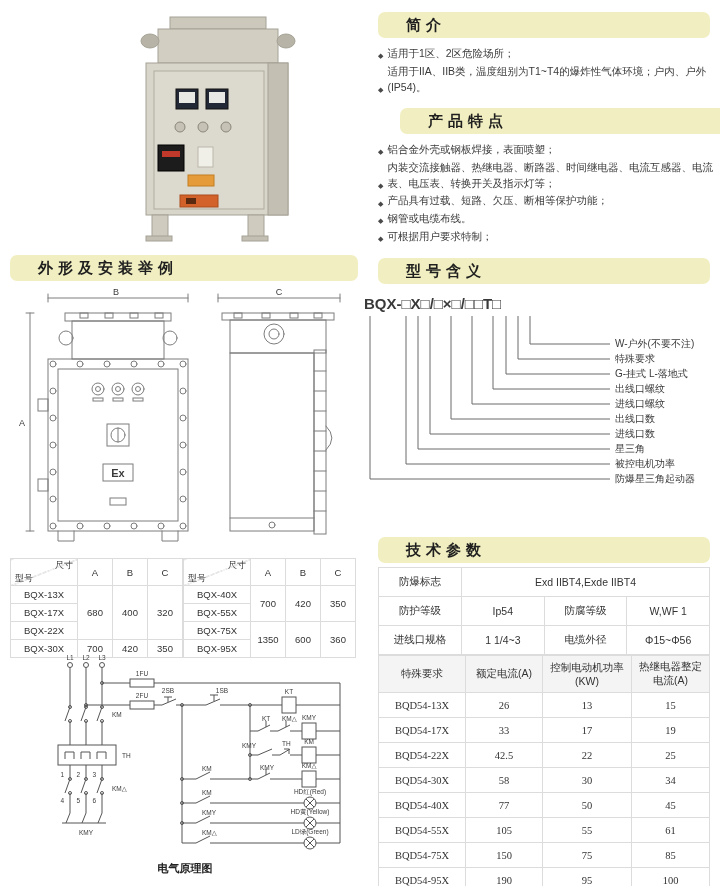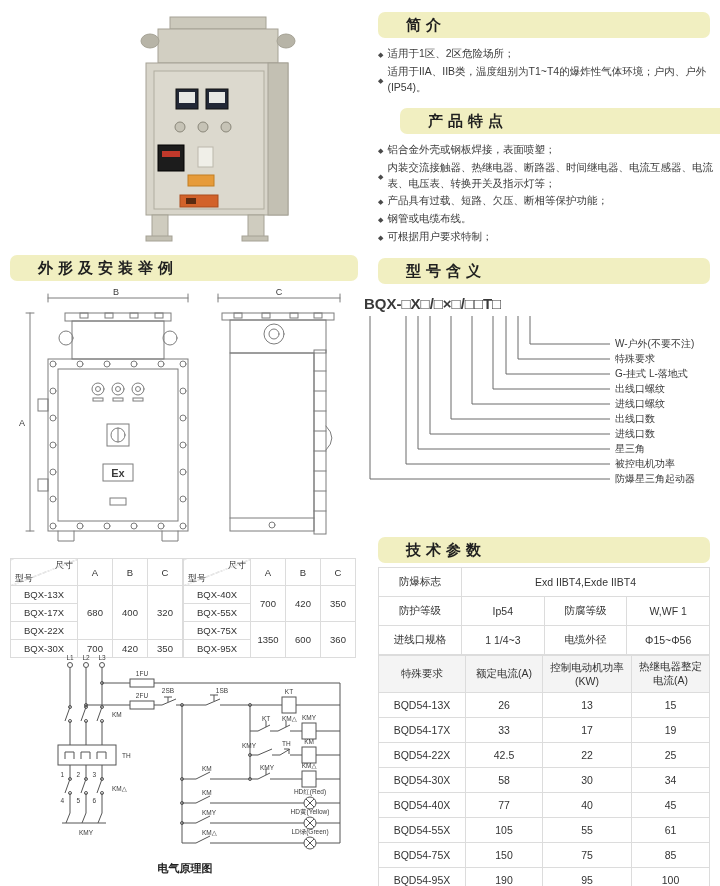--- a/index.html
+++ b/index.html
@@ -4,32 +4,32 @@
 <style>
   html,body { margin:0; padding:0; background:#fff; }
   .page { position:relative; width:720px; height:886px; background:#ffffff;
           font-family:"Liberation Sans","DejaVu Sans",sans-serif; color:#333; overflow:hidden; }
 
   .secbar { position:absolute; background:#f1efc1; height:26px; line-height:26px;
             font-weight:bold; font-size:15px; letter-spacing:5px; color:#1f1f1f;
             padding-left:28px; box-sizing:border-box;border-radius:7px; }
 
   .bullets { position:absolute; font-size:10.5px; line-height:1.5; color:#3a3a3a; }
-  .bullet-row { display:flex; align-items:center; margin-bottom:2px; }
+  .bullet-row { display:flex; align-items:flex-end; margin-bottom:2px; }
   .bullet-glyph { font-size:7px; margin-right:4px; margin-top:3px; color:#4a4a4a; flex:0 0 auto; }
 
   table.t { border-collapse:collapse; color:#333; table-layout:fixed; }
   table.t td, table.t th { border:1px solid #dcdcdc; text-align:center; padding:2px 2px;
                            font-weight:normal; overflow:hidden; }
 
   .tech1 { position:absolute; left:378px; top:567px; width:332px; font-size:10.5px; }
   .tech1 td { height:24px; }
   .tech2 { position:absolute; left:378px; top:655px; width:332px; font-size:10.5px; }
   .tech2 th { background:#f4f4f4; height:32px; font-weight:normal; }
-  .tech2 td { height:20px; }
+  .tech2 td { height:20px;font-family:Liberation Serif, serif; }
 
   .dims { position:absolute; left:10px; top:558px; display:flex; }
   .dimt { width:173px; font-size:9.5px; }
   .dimt td, .dimt th { height:13px; }
   .corner { position:relative; padding:0; height:22px !important;
             background:linear-gradient(to bottom right, transparent 49.4%, #cfcfcf 49.4%, #cfcfcf 50.8%, transparent 50.8%); }
   .corner .ct { position:absolute; top:0px; right:4px; font-size:9px; }
   .corner .cb { position:absolute; bottom:0px; left:4px; font-size:9px; }
 
   .svgbox { position:absolute; }
@@ -544,21 +544,21 @@
     </tr>
     <tr>
       <td>BQD54-30X</td>
       <td>58</td>
       <td>30</td>
       <td>34</td>
     </tr>
     <tr>
       <td>BQD54-40X</td>
       <td>77</td>
-      <td>40</td>
+      <td>50</td>
       <td>45</td>
     </tr>
     <tr>
       <td>BQD54-55X</td>
       <td>105</td>
       <td>55</td>
       <td>61</td>
     </tr>
     <tr>
       <td>BQD54-75X</td>

